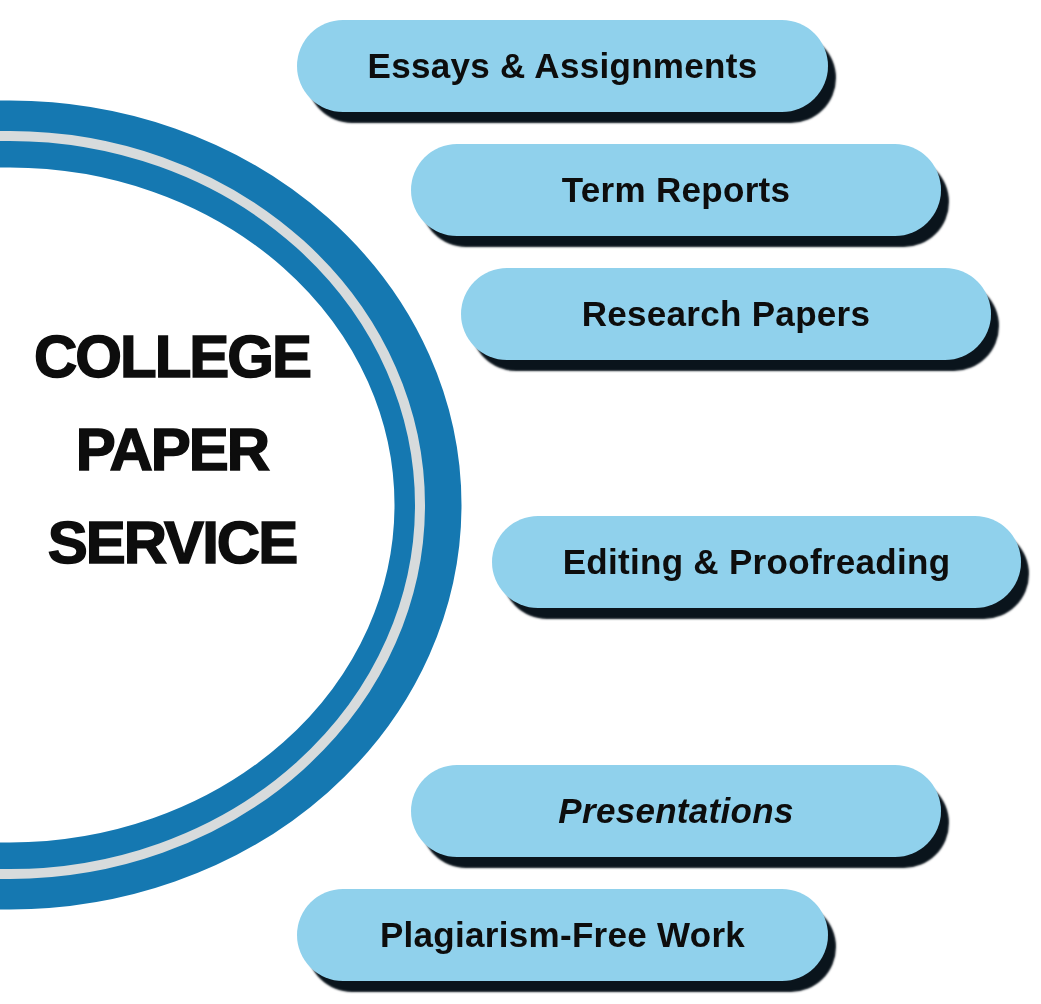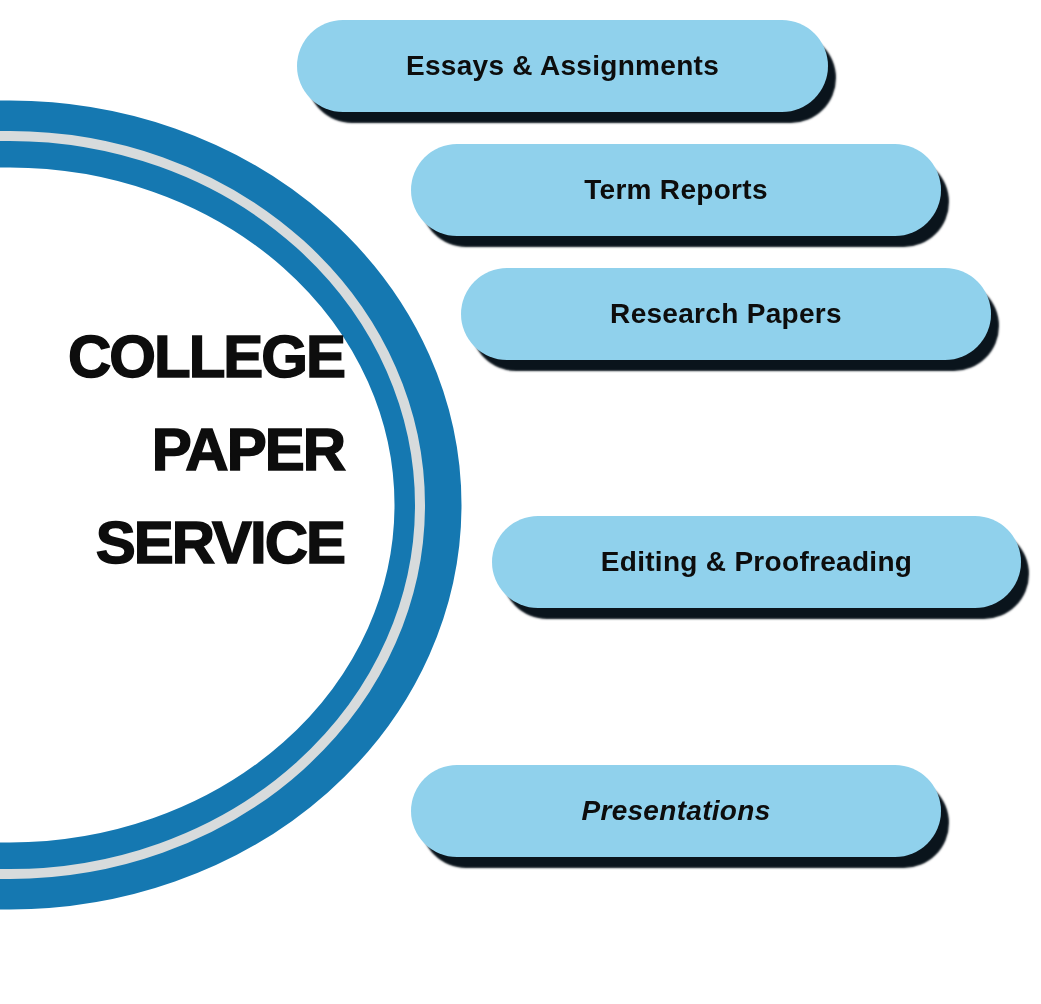--- a/index.html
+++ b/index.html
@@ -38,33 +38,33 @@
     margin:0;
     text-align:center;
     font-size:60px;
     line-height:93px;
     font-weight:900;
     letter-spacing:-2px;
     color:var(--text-dark);
     -webkit-text-stroke:1.5px var(--text-dark);
     text-transform:uppercase;
   }
-  .title span{display:block;text-align:right;}
+  .title span{display:block;}
   .pill{
     position:absolute;
     height:92px;
     border-radius:47px;
     background:var(--pill-fill);
     box-shadow:9px 12px 2px -1px var(--pill-shadow);
     display:flex;
     align-items:center;
     justify-content:center;
   }
   .pill .label{
-    font-size:28px;
+    font-size:35px;
     font-weight:700;
     letter-spacing:.3px;
     color:var(--text-dark);
     white-space:nowrap;
   }
   .p1{left:297px;top:20px;width:531px;}
   .p2{left:411px;top:144px;width:530px;}
   .p3{left:461px;top:268px;width:530px;justify-content:center;}
   .p4{left:492px;top:392px;width:529px;}
   .p5{left:492px;top:516px;width:529px;}
@@ -96,14 +96,17 @@
   </div>
   <div class="pill p3">
     <span class="label">Research Papers</span>
   </div>
   <div class="pill p5">
     <span class="label">Editing &amp; Proofreading</span>
   </div>
   <div class="pill p7">
     <span class="label">Presentations</span>
   </div>
+  <div class="pill p8">
+    <span class="label">Plagiarism-Free Work</span>
+  </div>
 
 </div>
 
 </body></html>

